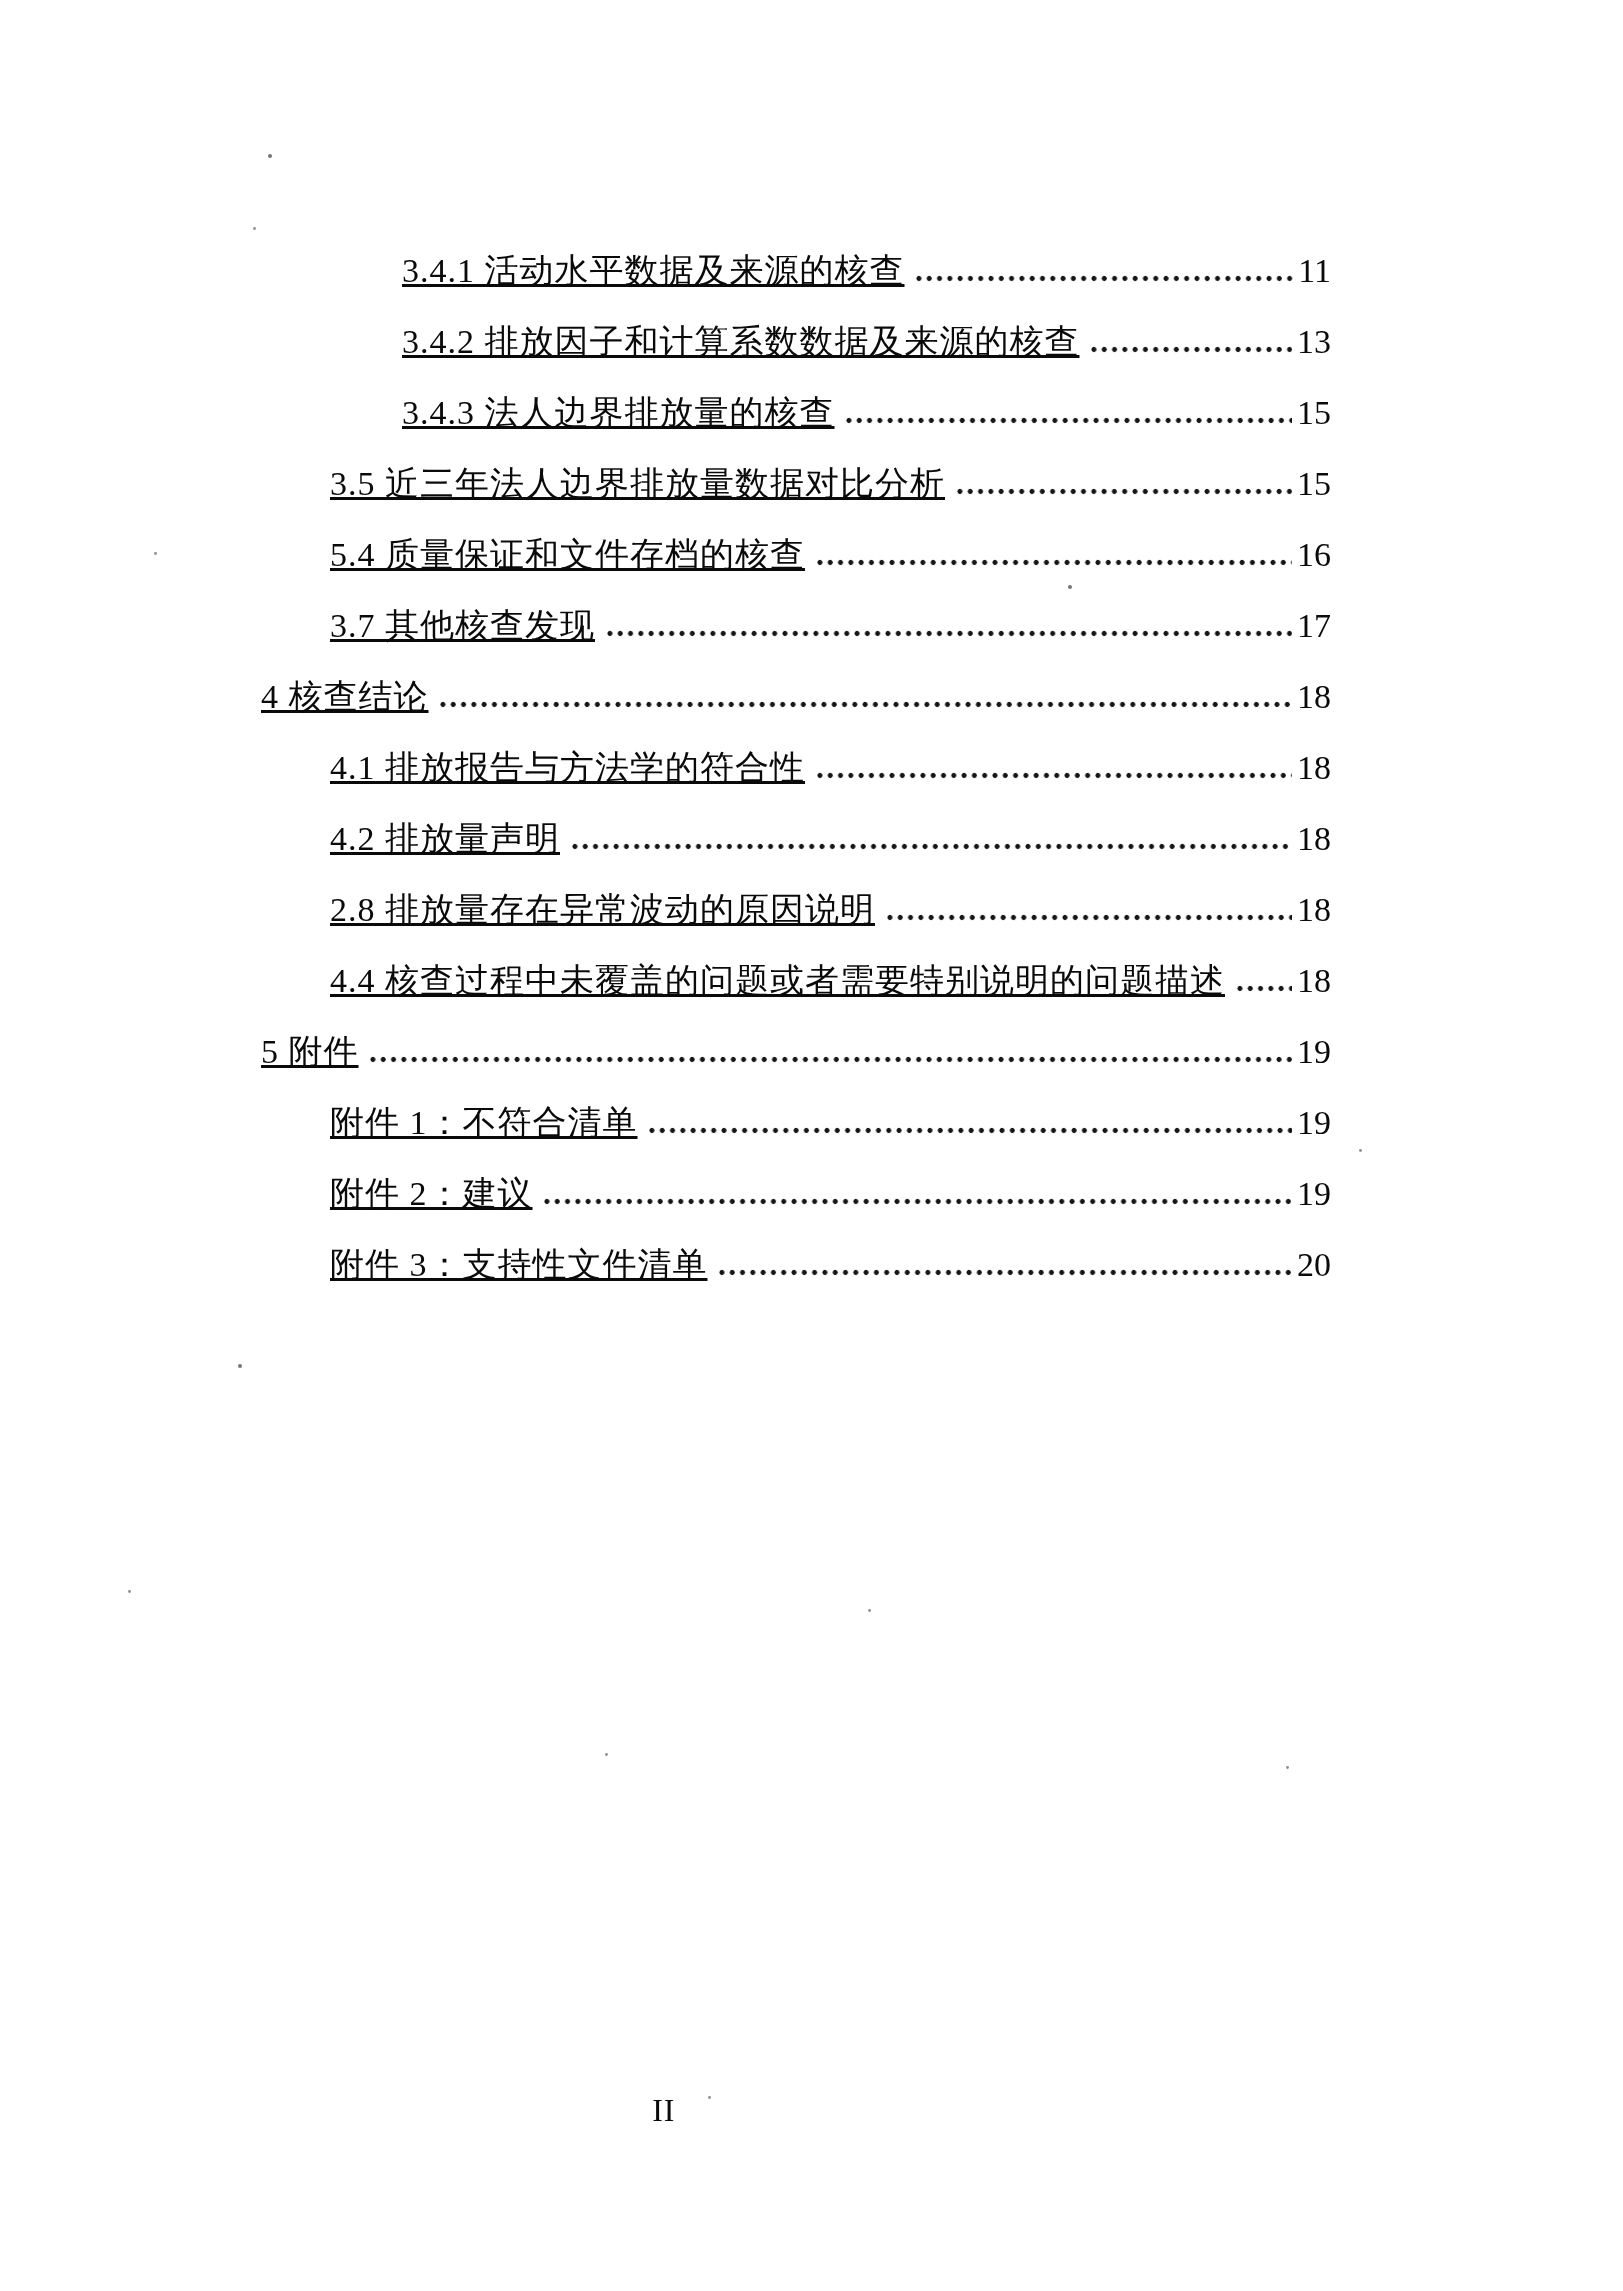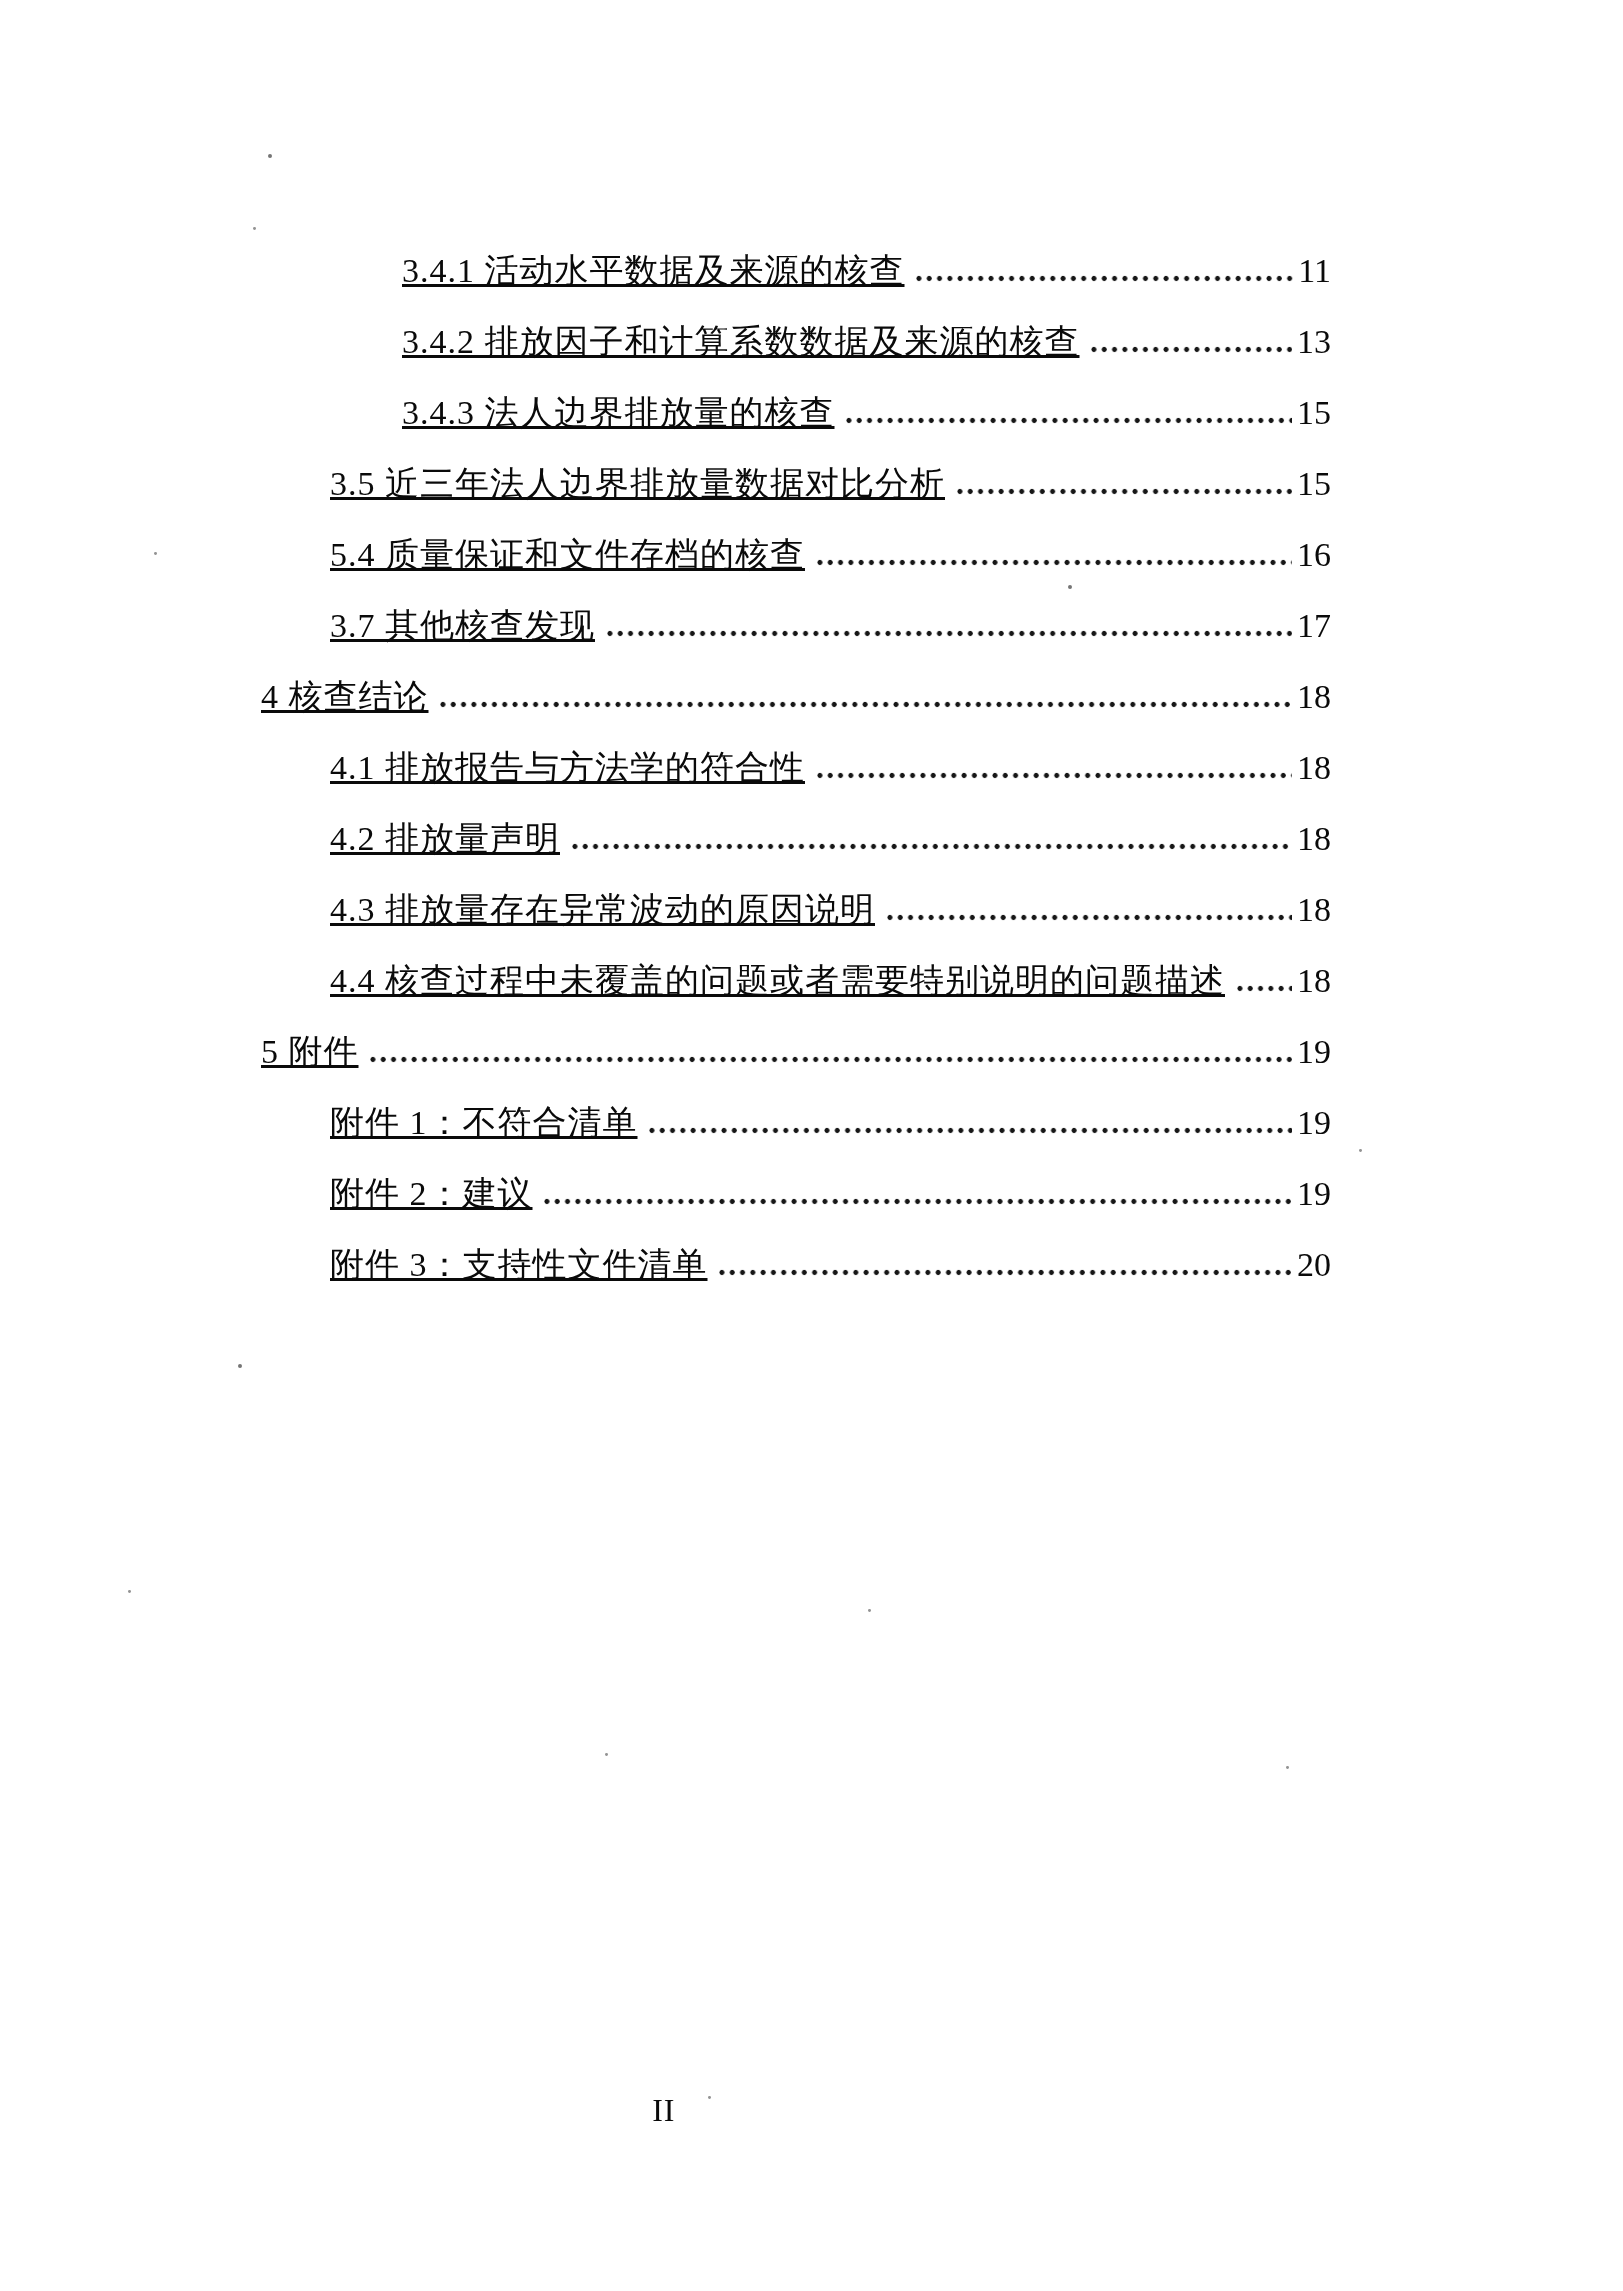--- a/index.html
+++ b/index.html
@@ -93,21 +93,21 @@
       <span class="pg">18</span>
     </div>
 
     <div class="row lvl2">
       <span class="lab">4.2 排放量声明</span>
       <span class="dots"></span>
       <span class="pg">18</span>
     </div>
 
     <div class="row lvl2">
-      <span class="lab">4.3 排放量存在异常波动的原因说明</span>
+      <span class="lab">2.8 排放量存在异常波动的原因说明</span>
       <span class="dots"></span>
       <span class="pg">18</span>
     </div>
 
     <div class="row lvl2">
       <span class="lab">4.4 核查过程中未覆盖的问题或者需要特别说明的问题描述</span>
       <span class="dots"></span>
       <span class="pg">18</span>
     </div>
 

